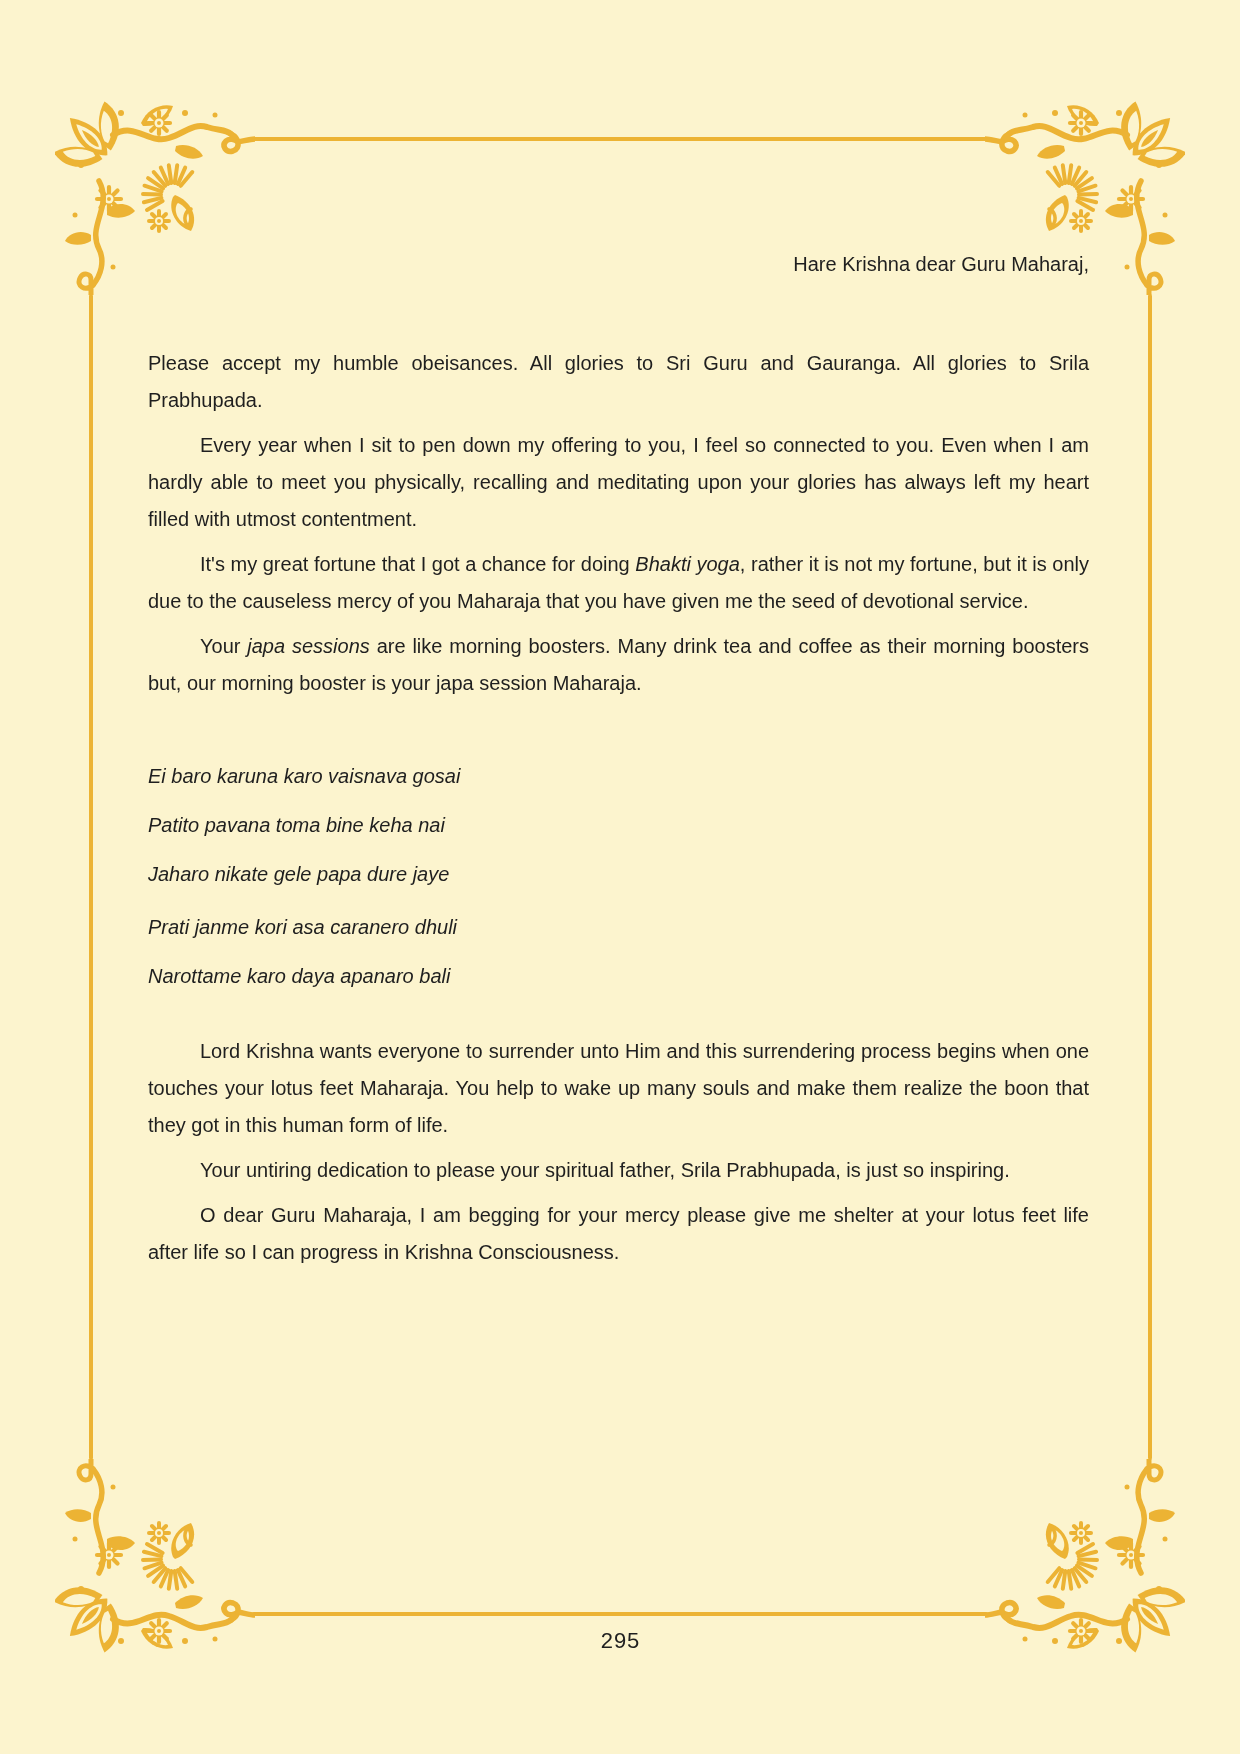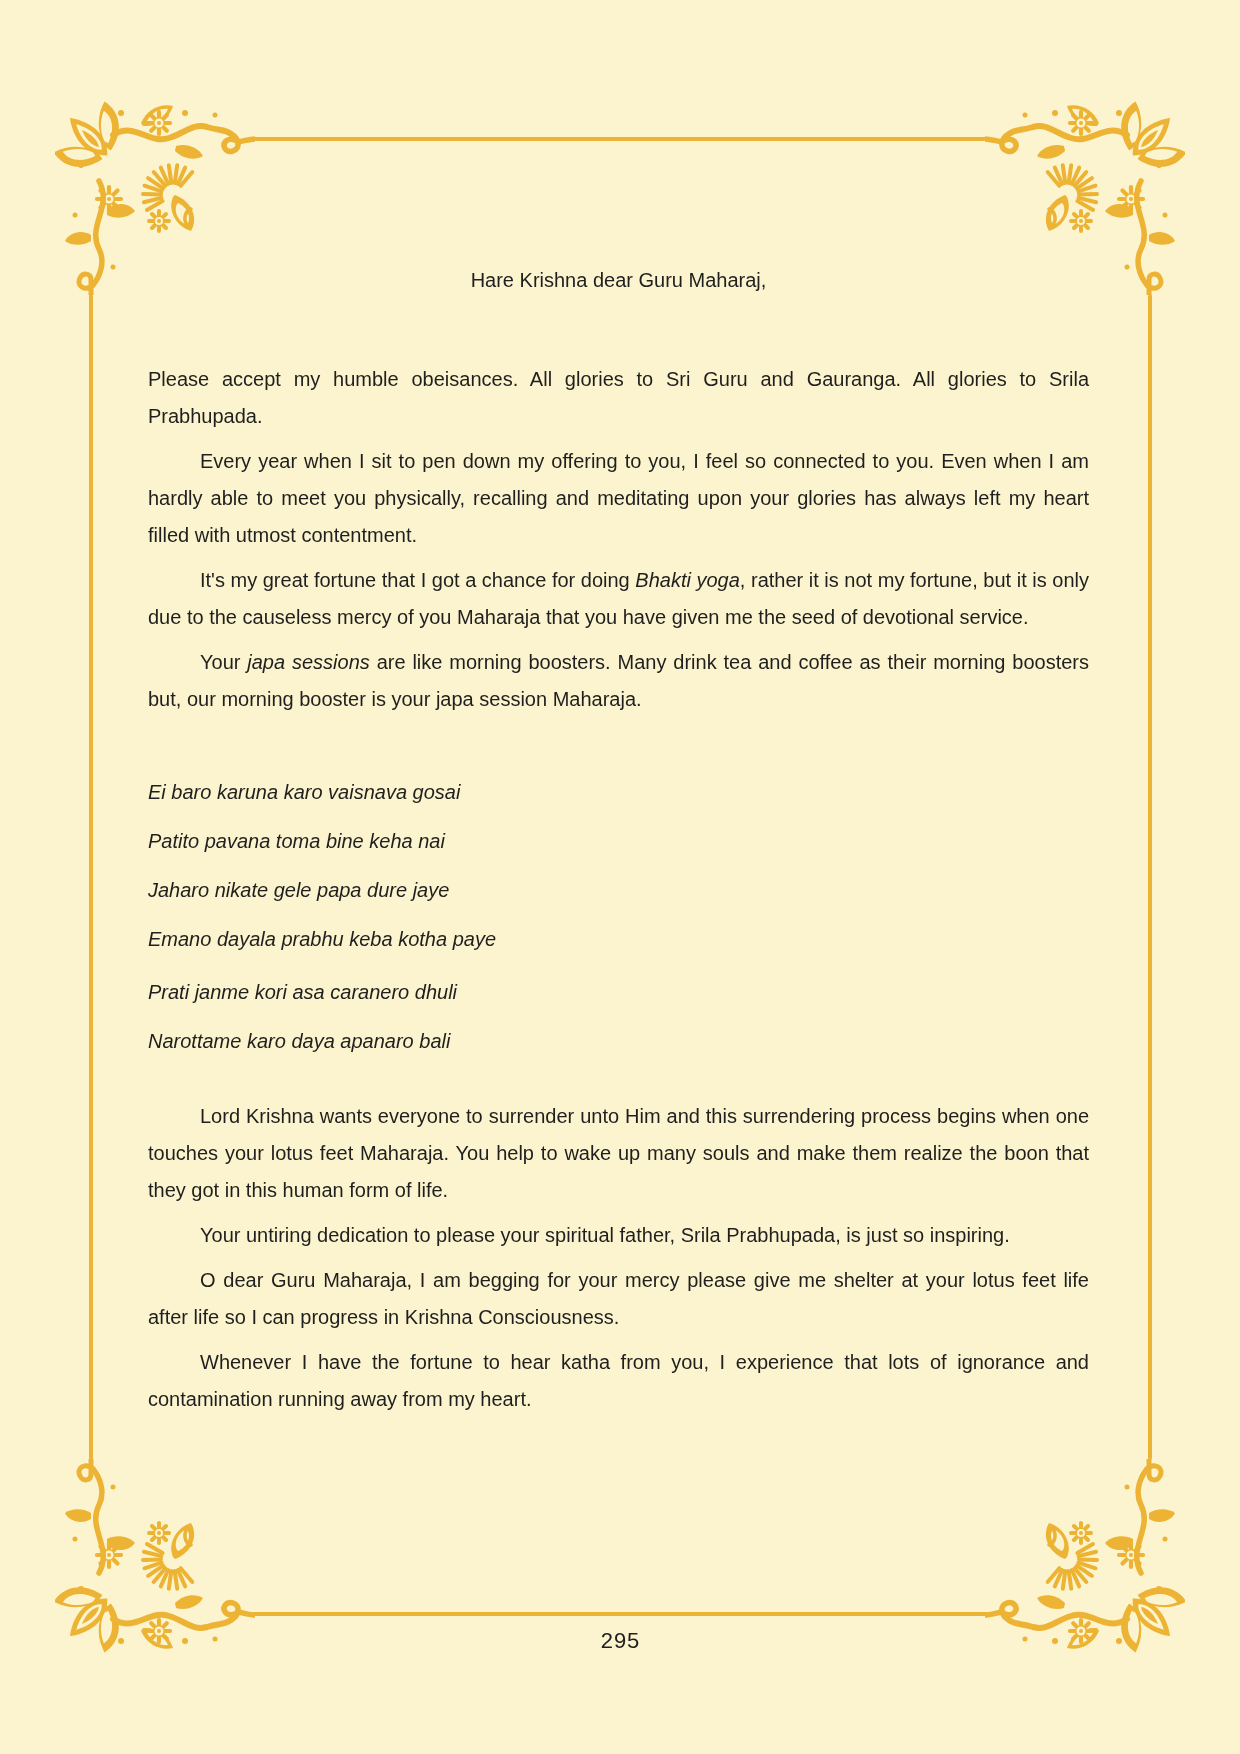--- a/index.html
+++ b/index.html
@@ -18,21 +18,21 @@
   .corner.tl{left:55px;top:95px}
   .corner.tr{left:985px;top:95px;transform:scaleX(-1)}
   .corner.bl{left:55px;top:1459px;transform:scaleY(-1)}
   .corner.br{left:985px;top:1459px;transform:scale(-1,-1)}
   .svg-defs{position:absolute;width:0;height:0;overflow:hidden}
   
   .content{
     position:absolute;left:148px;top:246px;width:941px;
     font-size:20px;line-height:37px;
   }
-  .greeting{margin:16px 0 62px 0;text-align:center}
+  .greeting{margin:0 0 62px 0;text-align:right}
   .para{margin:0 0 8px 0;text-align:justify;text-indent:52px}
   .para.no-indent{text-indent:0}
   .ital{font-style:italic}
   .verse{margin-top:56px}
   .verse.stanza-2{margin-top:16px}
   .verse-line{font-style:italic;margin:0 0 12px 0;text-align:left}
   .after-verse{margin-top:38px}
   .page-number{
     position:absolute;left:0;top:1628px;width:100%;
     text-align:center;font-size:22px;line-height:30px;font-family:Liberation Mono, monospace;
@@ -147,31 +147,29 @@
   <p class="para">Every year when I sit to pen down my offering to you, I feel so connected to you. Even when I am hardly able to meet you physically, recalling and meditating upon your glories has always left my heart filled with utmost contentment.</p>
 
   <p class="para"><span>It's my great fortune that I got a chance for doing </span><span class="ital">Bhakti yoga</span><span>, rather it is not my fortune, but it is only due to the causeless mercy of you Maharaja that you have given me the seed of devotional service.</span></p>
 
   <p class="para"><span>Your </span><span class="ital">japa sessions</span><span> are like morning boosters. Many drink tea and coffee as their morning boosters but, our morning booster is your japa session Maharaja.</span></p>
 
   <div class="verse stanza-1">
     <p class="verse-line">Ei baro karuna karo vaisnava gosai</p>
     <p class="verse-line">Patito pavana toma bine keha nai</p>
     <p class="verse-line">Jaharo nikate gele papa dure jaye</p>
-    <p class="verse-line">Emano dayala prabhu keba kotha paye</p>
   </div>
 
   <div class="verse stanza-2">
     <p class="verse-line">Prati janme kori asa caranero dhuli</p>
     <p class="verse-line">Narottame karo daya apanaro bali</p>
   </div>
 
   <p class="para after-verse">Lord Krishna wants everyone to surrender unto Him and this surrendering process begins when one touches your lotus feet Maharaja. You help to wake up many souls and make them realize the boon that they got in this human form of life.</p>
 
   <p class="para">Your untiring dedication to please your spiritual father, Srila Prabhupada, is just so inspiring.</p>
 
   <p class="para">O dear Guru Maharaja, I am begging for your mercy please give me shelter at your lotus feet life after life so I can progress in Krishna Consciousness.</p>
 
-  <p class="para">Whenever I have the fortune to hear katha from you, I experience that lots of ignorance and contamination running away from my heart.</p>
 
 </div>
 
 <div class="page-number">295</div>
 
 </body></html>

